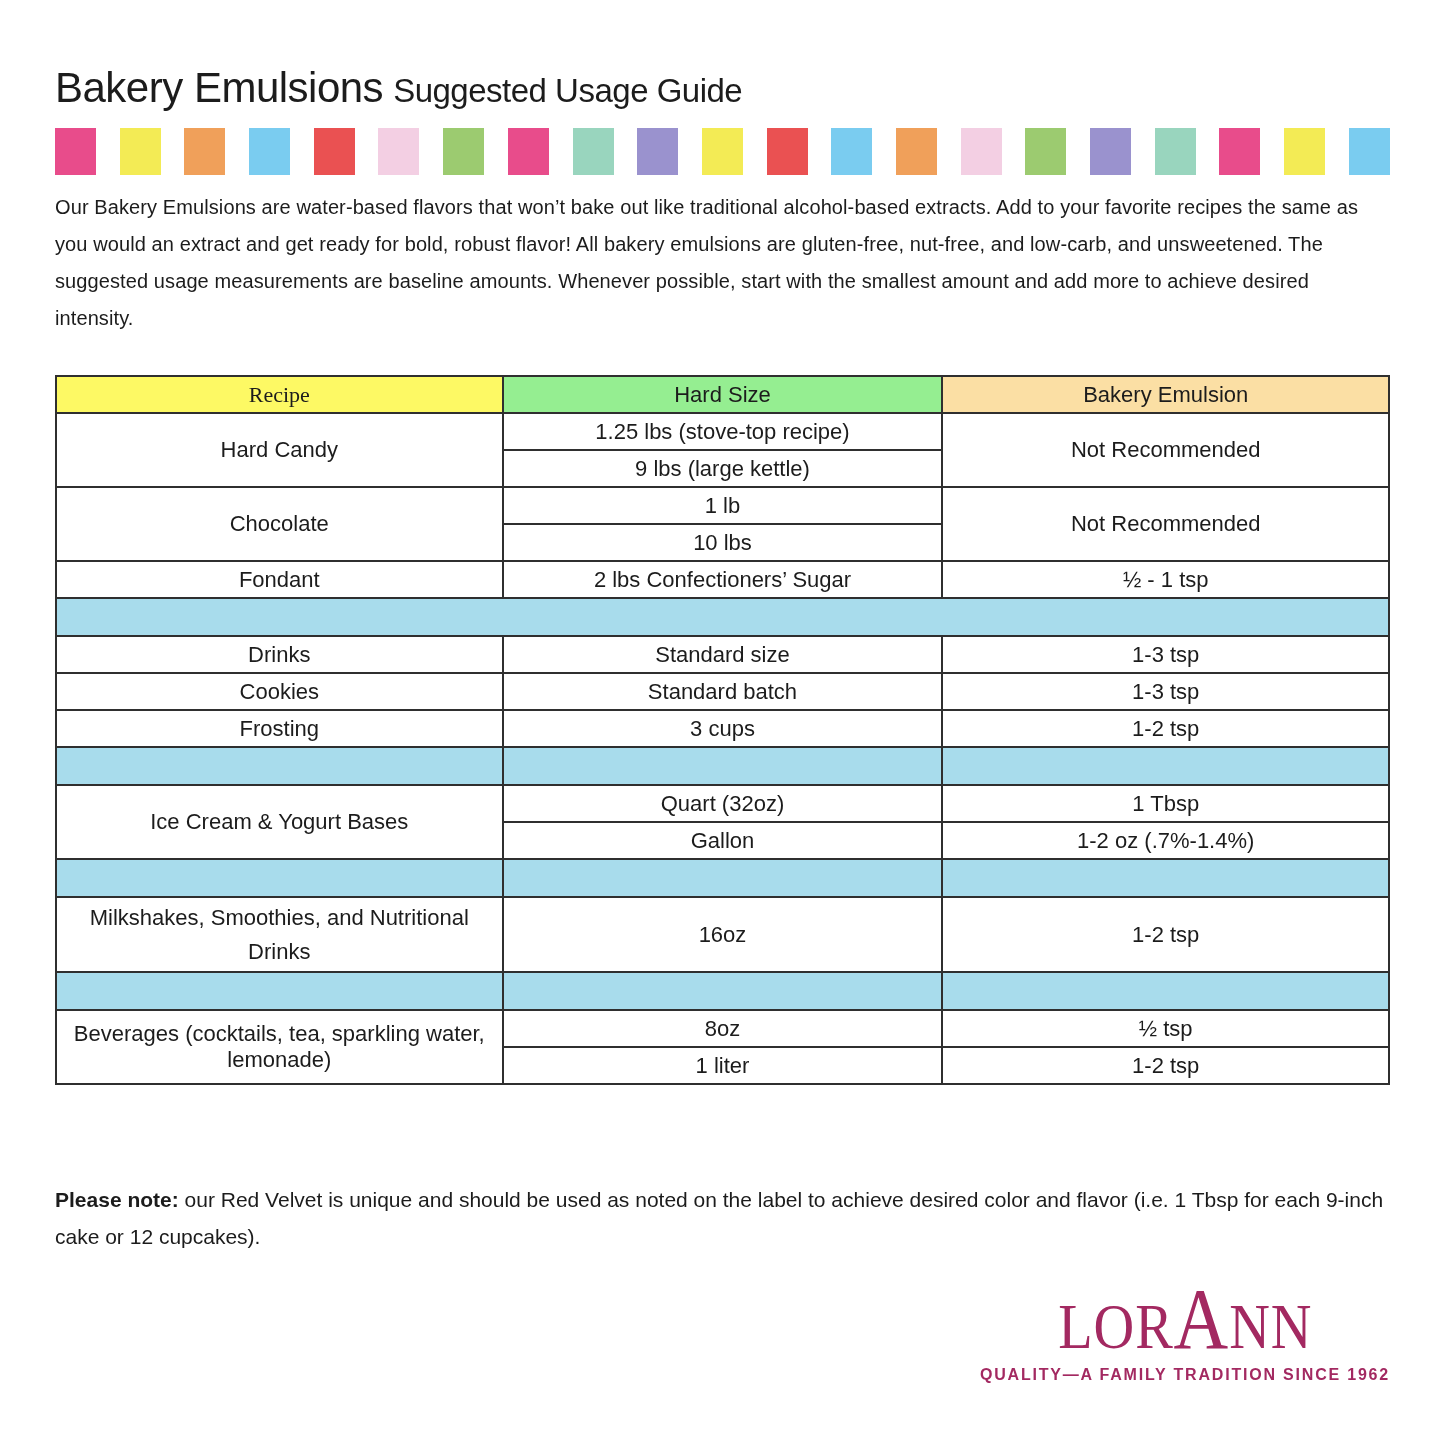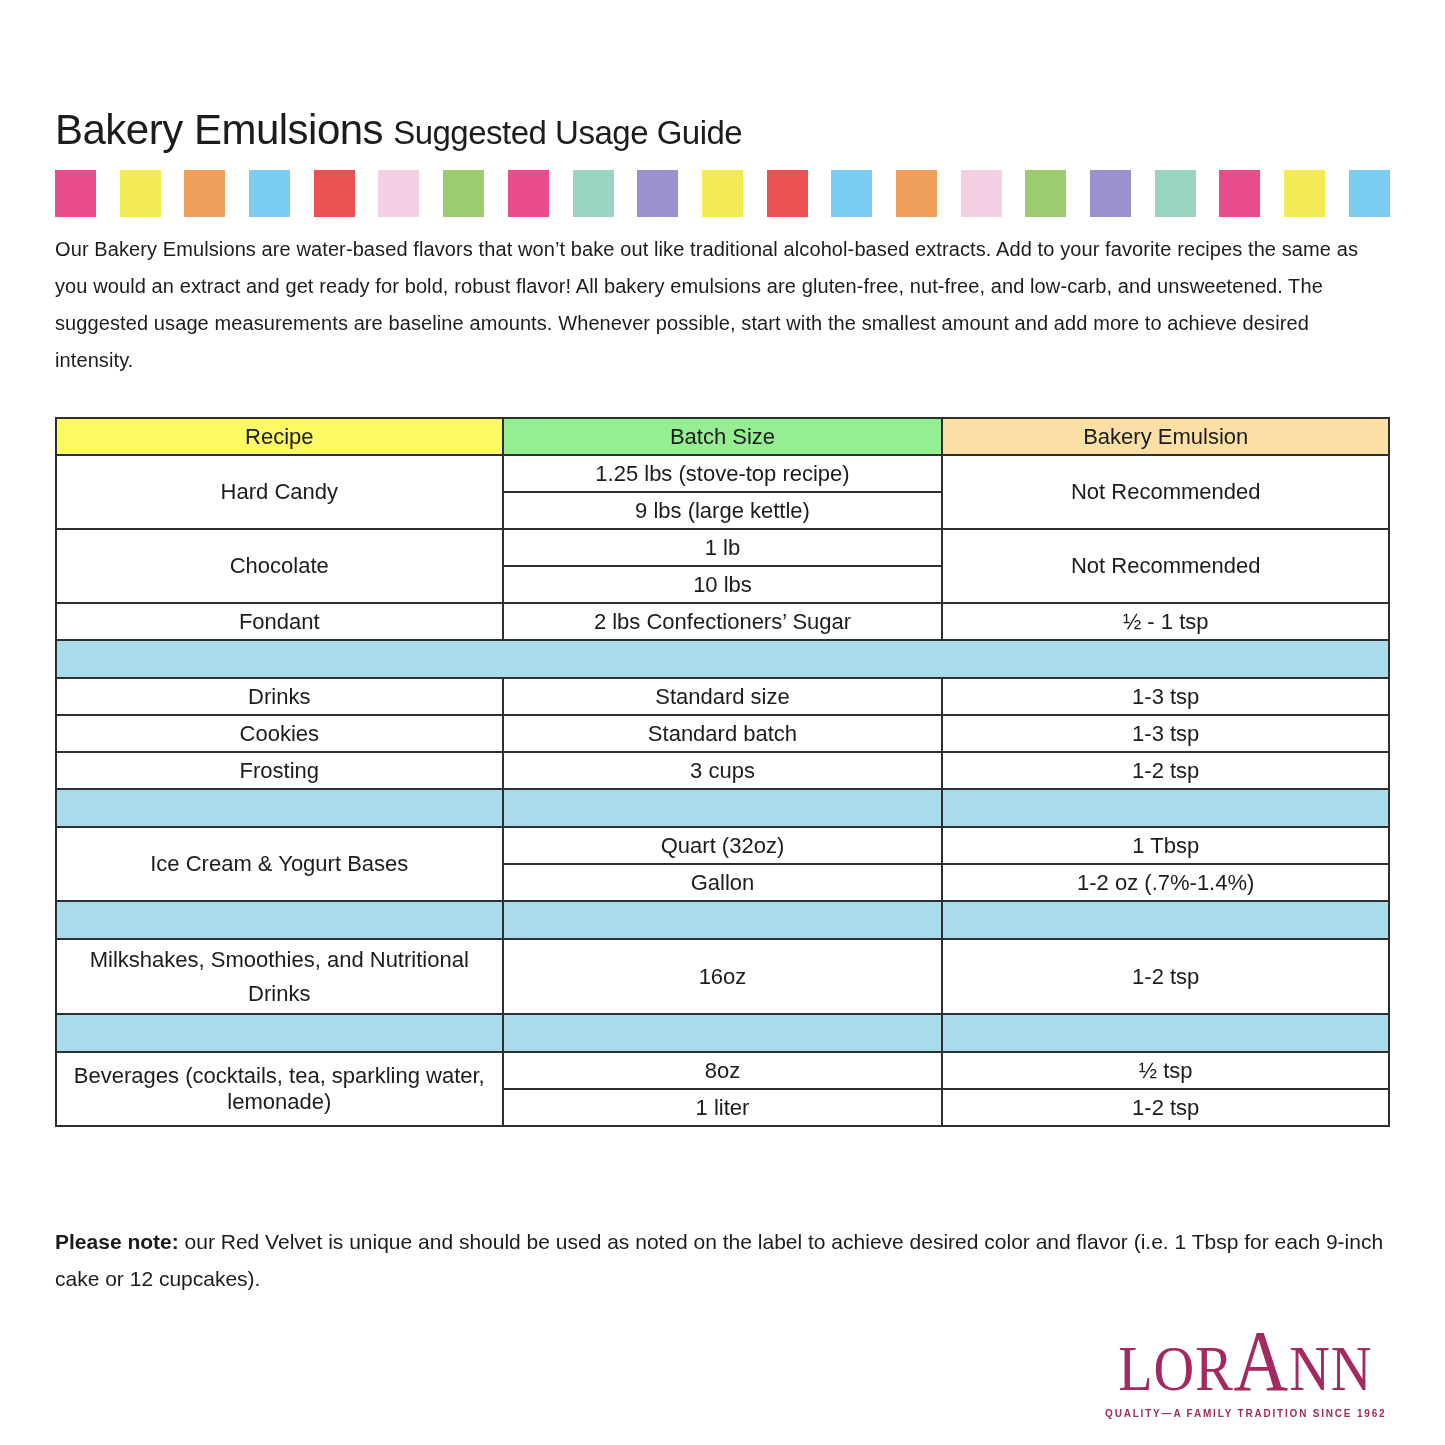--- a/index.html
+++ b/index.html
@@ -5,21 +5,21 @@
   html, body { margin: 0; padding: 0; background: #ffffff; }
   body {
     width: 1445px; height: 1445px;
     font-family: "Liberation Sans", sans-serif;
     color: #1c1c1c;
     overflow: hidden;
   }
   .page {
     box-sizing: border-box;
     width: 1445px; height: 1445px;
-    padding: 108px 55px 0 55px;
+    padding: 66px 55px 0 55px;
   }
 
   
   .title-row { white-space: nowrap; line-height: 1.05; }
   .title-main { font-size: 42px; font-weight: 400; letter-spacing: -0.5px; }
   .title-sub  { font-size: 33px; font-weight: 400; margin-left: 10px; letter-spacing: -0.5px; }
 
   
   .stripe {
     margin-top: 18px;
@@ -85,21 +85,21 @@
     letter-spacing: 1px;
     display: flex;
     align-items: baseline;
     transform: scaleX(0.88);
     transform-origin: center;
   }
   .logo-word .w  { font-size: 64px; }
   .logo-word .bigA { font-size: 86px; }
   .logo-tagline {
     margin-top: 4px;
-    font-size: 10px;
+    font-size: 16px;
     font-weight: bold;
     letter-spacing: 1.8px;
     white-space: nowrap;
   }
 </style>
 </head>
 <body>
 
 <div class="page">
 
@@ -134,22 +134,22 @@
   <p class="intro">Our Bakery Emulsions are water-based flavors that won’t bake out like traditional alcohol-based extracts. Add to your favorite recipes the same as you would an extract and get ready for bold, robust flavor! All bakery emulsions are gluten-free, nut-free, and low-carb, and unsweetened. The suggested usage measurements are baseline amounts. Whenever possible, start with the smallest amount and add more to achieve desired intensity.</p>
 
   <table class="usage">
     <colgroup>
         <col class="c1">
         <col class="c2">
         <col class="c3">
       </colgroup>
     <tbody>
       <tr>
-        <td style="background-color: rgb(253, 249, 100);">Recipe</td>
-        <td style="background-color: rgb(149, 238, 145);">Batch Size</td>
+        <td style="background-color: rgb(253, 249, 100); font-family: Liberation Serif, serif;">Recipe</td>
+        <td style="background-color: rgb(149, 238, 145);">Hard Size</td>
         <td style="background-color: rgb(251, 223, 164);">Bakery Emulsion</td>
       </tr>
 
       <tr>
         <td rowspan="2">Hard Candy</td>
         <td>1.25 lbs (stove-top recipe)</td>
         <td rowspan="2">Not Recommended</td>
       </tr>
       <tr>
         <td>9 lbs (large kettle)</td>

